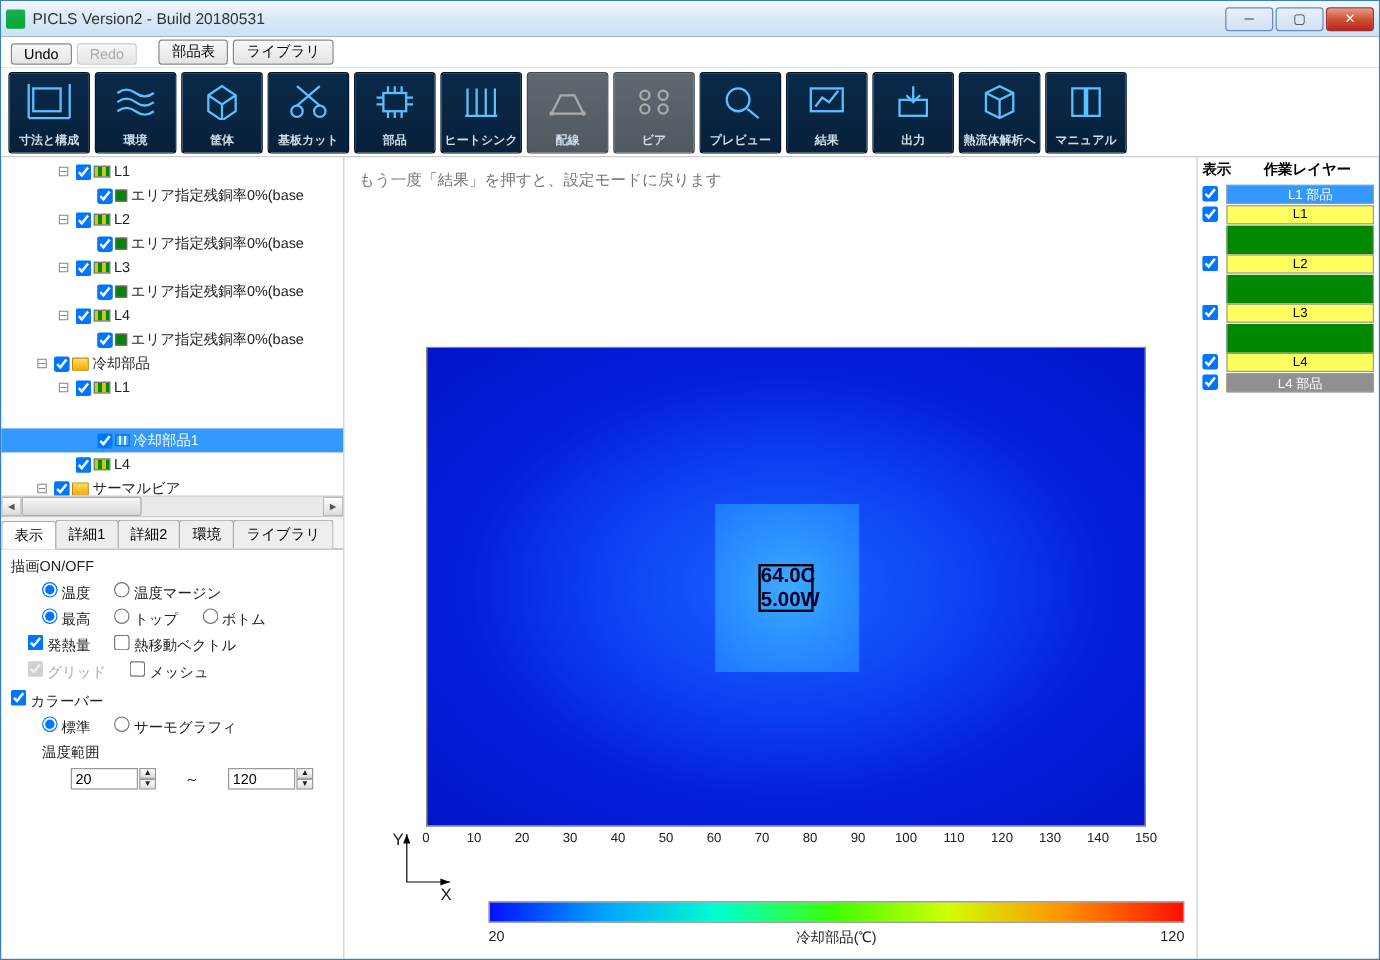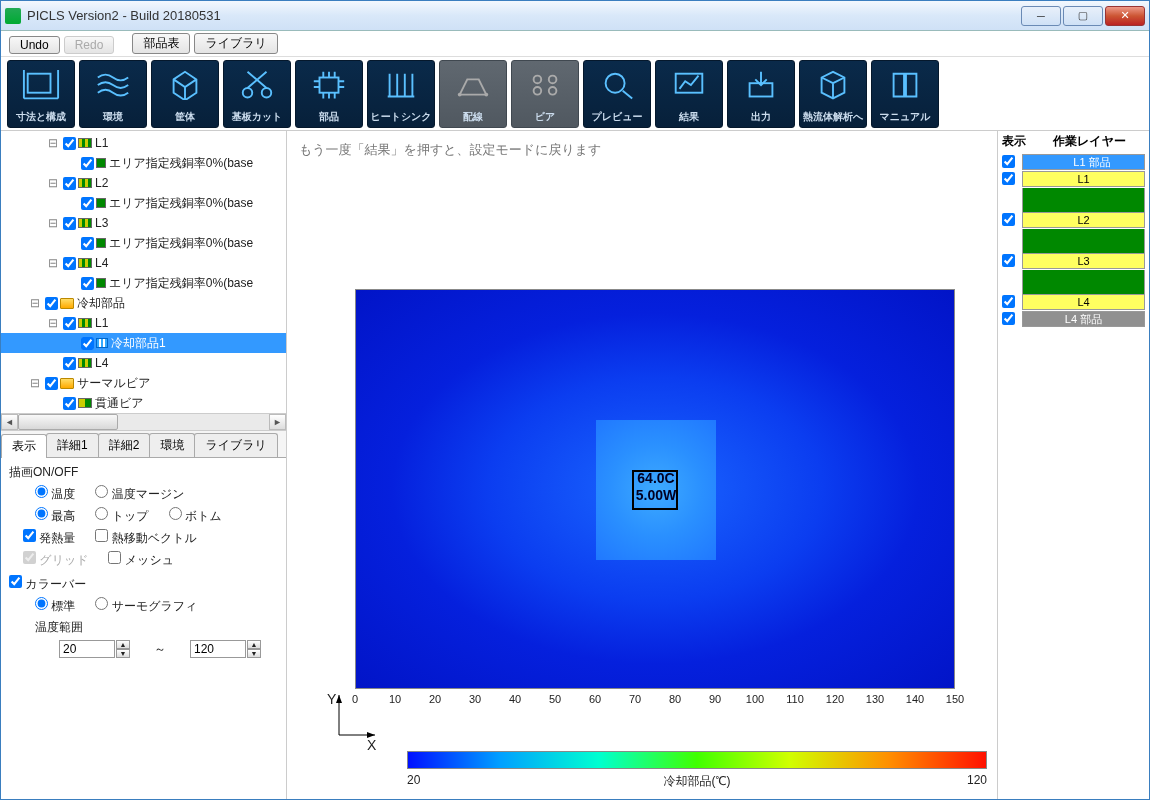--- a/index.html
+++ b/index.html
@@ -34,21 +34,21 @@
 .tree { padding: 2px 0; font-size:12px; color:#222; }
 .tn { display:flex; align-items:center; height:20px; white-space:nowrap; }
 .tn .tw { display:inline-block; width:16px; text-align:center; color:#888; }
 .tn .cb { margin: 0 2px; }
 .tn .ic { display:inline-block; width:14px; height:10px; margin-right:3px; }
 .ic.ylw { background: repeating-linear-gradient(90deg,#cc0 0 3px,#080 3px 6px); border:1px solid #666;}
 .ic.grn { background:#080; border:1px solid #666; width:10px; height:10px;}
 .ic.fld { width:14px; height:11px; background:linear-gradient(#fd6,#fa0); border:1px solid #b80; border-radius:1px;}
 .ic.blu { background: repeating-linear-gradient(90deg,#3af 0 2px,#fff 2px 4px); border:1px solid #06c; width:12px; height:10px;}
 .ic.mix { background: linear-gradient(90deg,#cc0 50%,#080 50%); border:1px solid #666;}
-.tn.sel { background:#3399ff; color:#fff; }
+.tn.sel { background:#3399ff; color:#fff;margin-top:24px; }
 .tn.sel .tw { color:#dff; }
 .hscroll { position:absolute; bottom:0; left:0; right:0; height:17px; background:#f0f0f0; border-top:1px solid #ccc; display:flex; }
 .hscroll .ar { width:17px; height:100%; background:linear-gradient(#fff,#ddd); border:1px solid #bbb; display:flex; align-items:center; justify-content:center; font-size:9px; color:#555;}
 .hscroll .tr { flex:1; background:#eaeaea; position:relative;}
 .hscroll .th { position:absolute; left:0; width:100px; top:0; bottom:0; background:linear-gradient(#f8f8f8,#d8d8d8); border:1px solid #aaa; border-radius:2px;}
 
 .tabs2 { display:flex; border-bottom: 1px solid #aaa; background:#f5f5f5; }
 .tabs2 .tb { padding: 3px 10px; border:1px solid #aaa; border-bottom:none; background:#eee; margin-right:-1px; font-size:12px; cursor:pointer; border-radius:3px 3px 0 0; margin-top:2px;}
 .tabs2 .tb.act { background:#fff; position:relative; top:1px;}
 
@@ -64,21 +64,21 @@
 .spin div { width:14px; height:9px; border:1px solid #999; background:linear-gradient(#fff,#ddd); font-size:7px; display:flex; align-items:center; justify-content:center; line-height:1; cursor:pointer;}
 
 
 .center { flex:1; display:flex; flex-direction:column; position:relative; }
 .msg { padding: 10px 12px; color:#777; font-size:13px; }
 .vp { flex:1; position:relative; }
 .heatmap-area { position:absolute; left:68px; top:120px; width:600px; height:400px; }
 .heatmap { width:600px; height:400px; background: radial-gradient(ellipse 80% 80% at 50% 50%, #1a66ff 0%, #0b3df0 35%, #0520dd 55%, #0010c0 100%); position:relative; border:1px solid #888;}
 .core { position:absolute; left:240px; top:130px; width:120px; height:140px; background: radial-gradient(circle at 50% 50%, #3daaff 0%, #2a90ff 50%, #2078ff 100%); }
 .chip { position:absolute; left:276px; top:180px; width:46px; height:40px; border:2px solid #000; background:transparent; }
-.chip-txt { position:absolute; left:278px; top:180px; width:44px; text-align:center; font-family:monospace; font-size:14px; color:#002; font-weight:bold; line-height:1.2; }
+.chip-txt { position:absolute; left:278px; top:180px; width:44px; text-align:center; font-family:monospace; font-size:17px; color:#002; font-weight:bold; line-height:1.2; }
 .xaxis { position:absolute; left:0; top:404px; width:600px; display:flex; justify-content:space-between; font-size:11px; color:#222; }
 .xaxis span { width:20px; text-align:center; margin-left:-10px; margin-right:-10px;}
 .corner { position:absolute; left:40px; bottom:60px; font-size:14px; color:#222;}
 .corner .yl { position:absolute; left:0; top:-48px;}
 .corner .xl { position:absolute; left:40px; top:-2px;}
 .corner svg { position:absolute; left:8px; top:-44px; }
 .cbar-wrap { position:absolute; left:120px; bottom:12px; width:580px; }
 .cbar { height:18px; border:1px solid #888; background: linear-gradient(90deg, #0010ff 0%, #00a0ff 16%, #00ffd0 33%, #40ff00 50%, #d0ff00 66%, #ff9000 83%, #ff1000 100%); }
 .cbar-lbls { display:flex; justify-content:space-between; font-size:12px; color:#222; margin-top:4px; position:relative;}
 .cbar-lbls .mid { position:absolute; left:50%; transform:translateX(-50%);}

